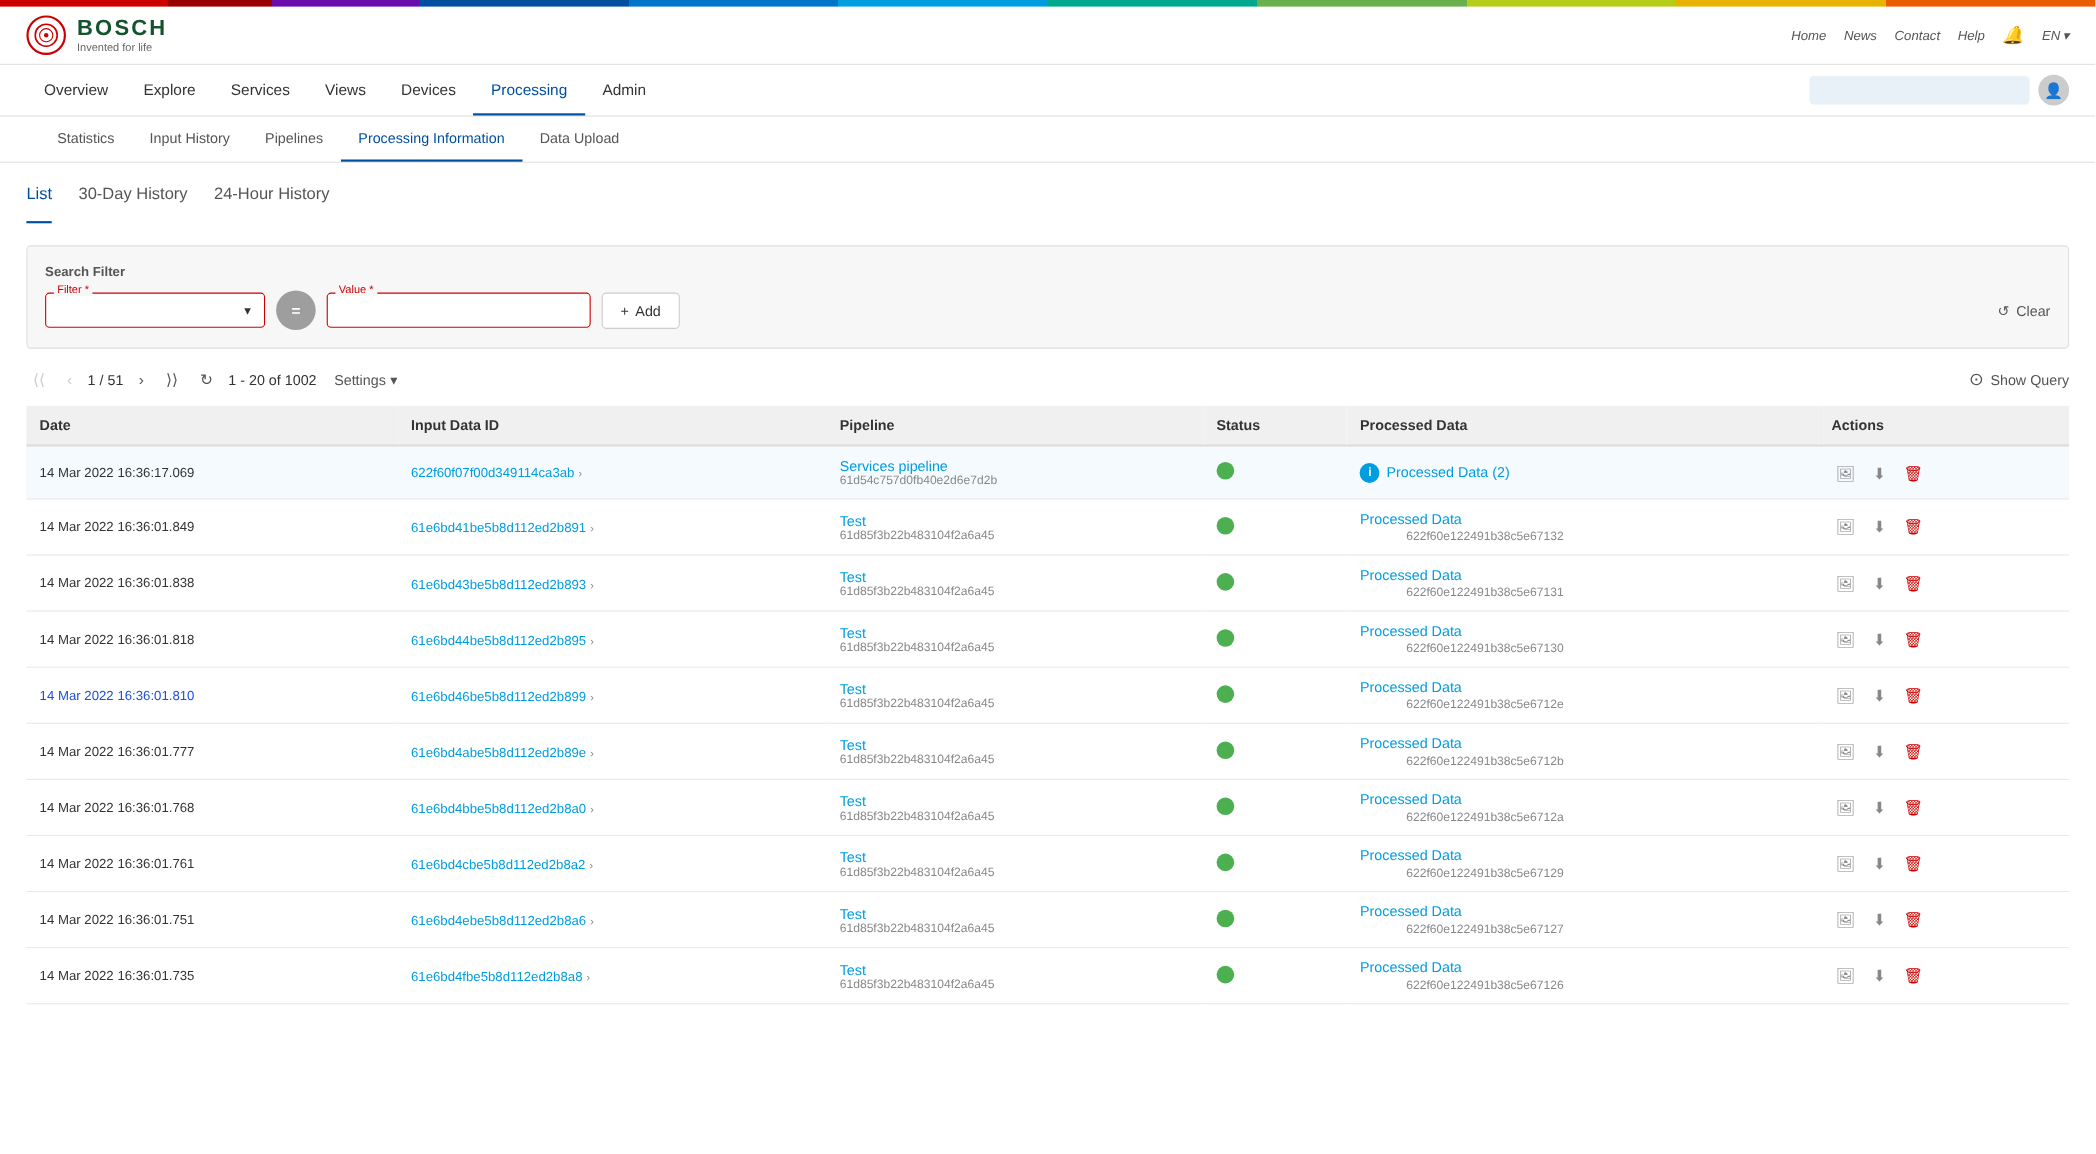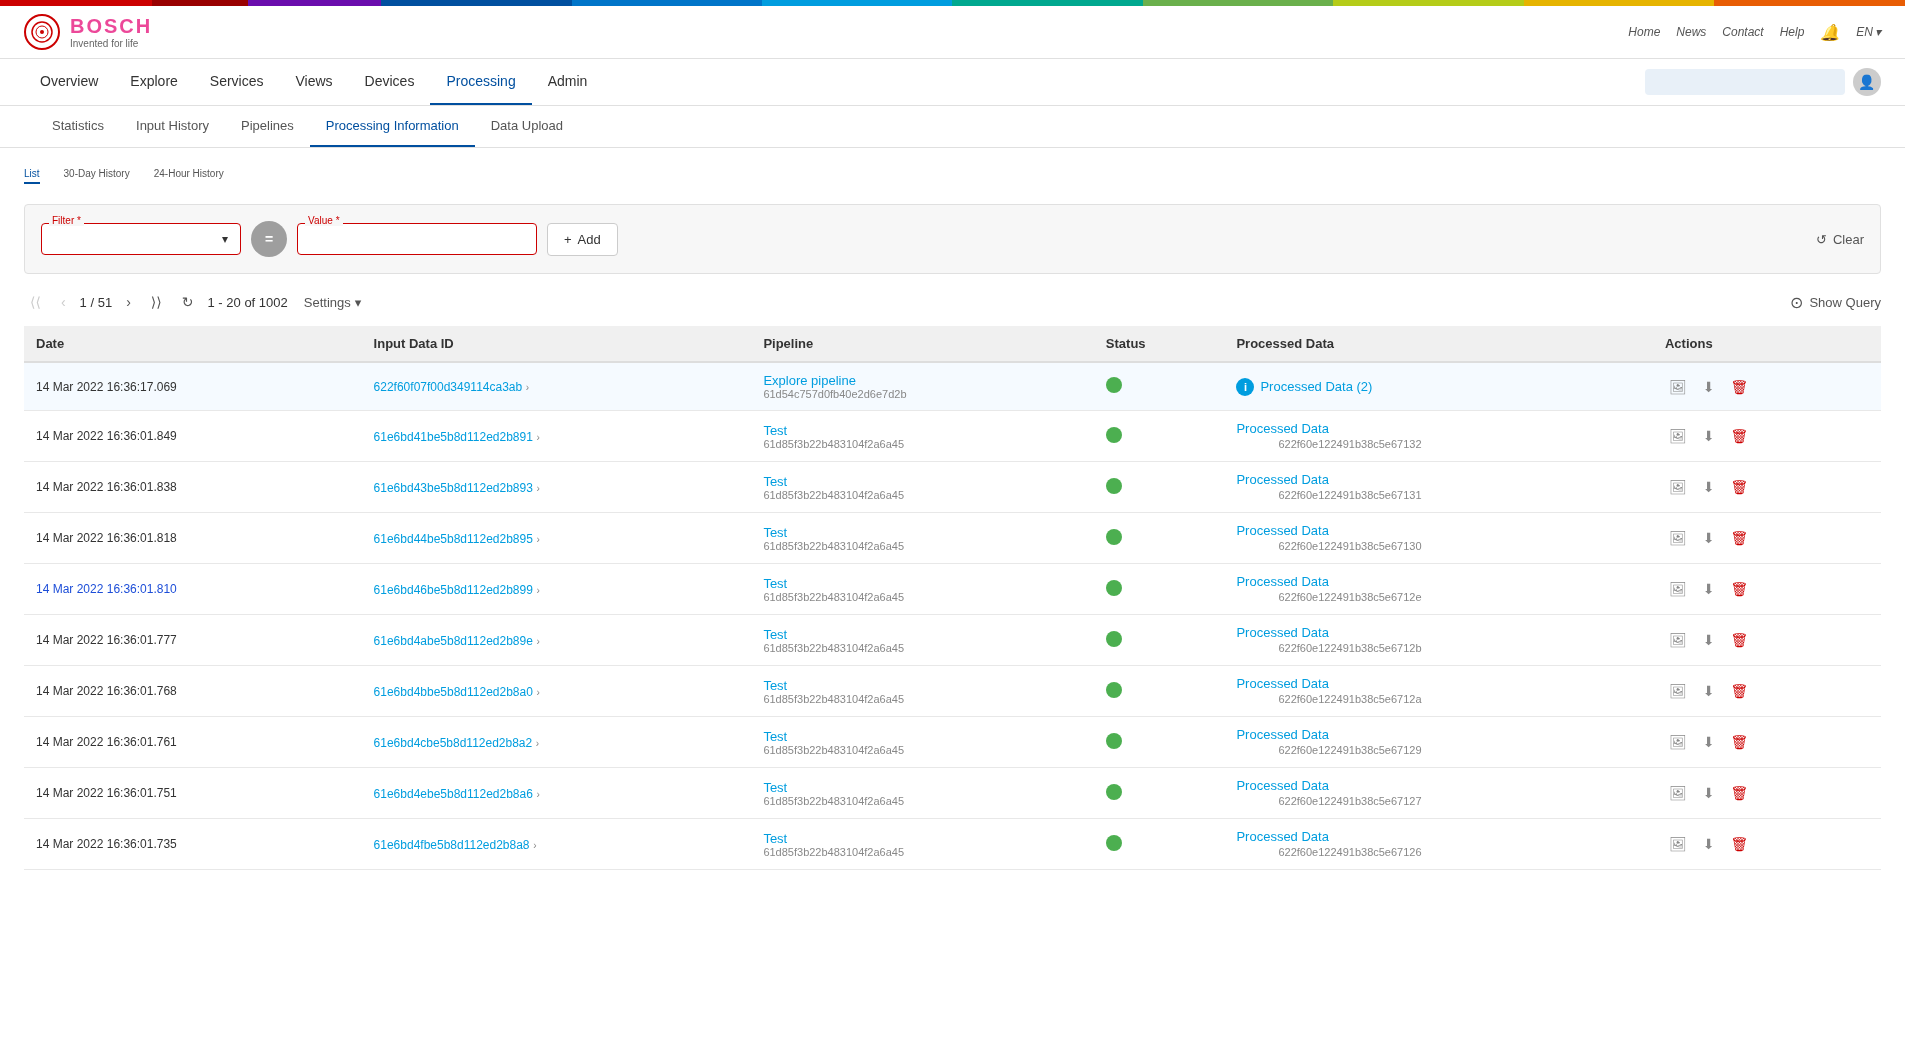--- a/index.html
+++ b/index.html
@@ -19,21 +19,21 @@
       padding: 8px 24px;
       border-bottom: 1px solid #e0e0e0;
     }
     .logo-area { display: flex; align-items: center; gap: 10px; }
     .logo-circle {
       width: 36px; height: 36px; border-radius: 50%; border: 2px solid #c00;
       display: flex; align-items: center; justify-content: center;
       font-size: 11px; color: #c00; font-weight: bold;
     }
     .logo-text { display: flex; flex-direction: column; }
-    .logo-brand { font-size: 20px; font-weight: 700; color: #ec4899; letter-spacing: 2px; }
+    .logo-brand { font-size: 20px; font-weight: 700; color: #14532d; letter-spacing: 2px; }
     .logo-tagline { font-size: 10px; color: #666; }
     .top-links { display: flex; gap: 16px; align-items: center; font-size: 12px; color: #555; }
     .top-links span { cursor: pointer; font-style: italic; }
     .lang-selector { display: flex; align-items: center; gap: 2px; cursor: pointer; font-size: 12px; }
 
     
     .main-nav {
       display: flex; align-items: center;
       padding: 0 24px;
       border-bottom: 1px solid #e0e0e0;
@@ -73,22 +73,22 @@
       border-bottom: 2px solid transparent;
     }
     .sub-nav-item.active { color: #004f9f; border-bottom: 2px solid #004f9f; }
 
     
     .content { padding: 20px 24px; }
 
     
     .view-tabs { display: flex; gap: 24px; margin-bottom: 20px; }
     .view-tab {
-      font-size: 10px; cursor: pointer; color: #555;
-      padding-bottom: 3px;
+      font-size: 15px; cursor: pointer; color: #555;
+      padding-bottom: 16px;
       border-bottom: 2px solid transparent;
     }
     .view-tab.active { color: #004f9f; border-bottom: 2px solid #004f9f; font-weight: 500; }
 
     
     .search-filter-section {
       background: #f7f7f7;
       border: 1px solid #e0e0e0;
       border-radius: 4px;
       padding: 16px;
@@ -249,20 +249,21 @@
 
 <div class="content">
 
   <div class="view-tabs">
     <div class="view-tab active">List</div>
     <div class="view-tab">30-Day History</div>
     <div class="view-tab">24-Hour History</div>
   </div>
 
   <div class="search-filter-section">
+    <div class="search-filter-title">Search Filter</div>
     <div class="filter-row">
 
       <div style="position:relative;">
         <div style="position:absolute;top:-8px;left:8px;background:#f7f7f7;padding:0 3px;font-size:10px;color:#c00;z-index:1;">
           <span>Filter</span>
           <span class="required-star"> *</span>
         </div>
         <div class="filter-select">
           <span></span>
           <span>▾</span>
@@ -329,21 +330,21 @@
         <th>Status</th>
         <th>Processed Data</th>
         <th>Actions</th>
       </tr>
     </thead>
     <tbody id="table-body">
     <tr style="background: rgb(240, 247, 255); margin-top: 34px;">
           <td style="color: rgb(51, 51, 51); font-size: 12px;">14 Mar 2022 16:36:17.069</td>
           <td><a class="link-blue" style="font-size:12px;">622f60f07f00d349114ca3ab</a> <span style="color:#888;font-size:10px;">›</span></td>
           <td>
-            <div class="pipeline-name">Explore pipeline</div>
+            <div class="pipeline-name">Services pipeline</div>
             <div class="pipeline-id">61d54c757d0fb40e2d6e7d2b</div>
           </td>
           <td><span class="status-dot status-green"></span></td>
           <td>
             <div class="processed-data-info">
               <span class="info-badge">i</span>
               <a class="processed-data-link">Processed Data (2)</a>
             </div>
           </td>
           <td>

